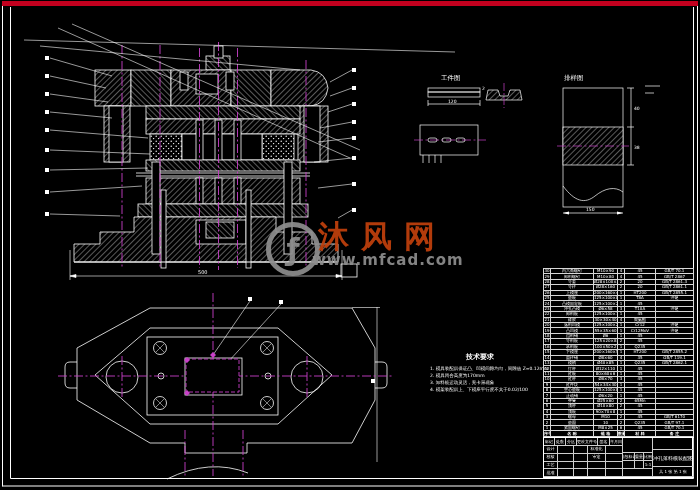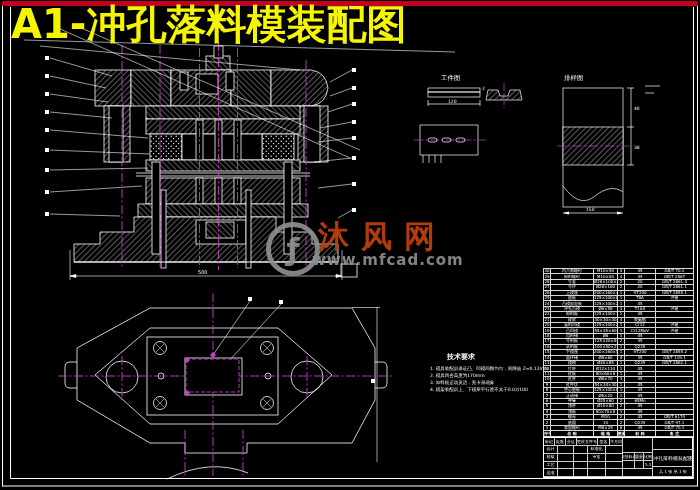--- a/index.html
+++ b/index.html
@@ -12,21 +12,21 @@
   
   #wm-logo{left:266px;top:222px;width:44px;height:44px;border:5px solid #8f8f8f;
            border-radius:50%;color:#8f8f8f;font-size:30px;font-weight:bold;
            display:flex;align-items:center;justify-content:center;opacity:.92;}
   #wm-brand{left:318px;top:216px;color:#c2410c;font-size:31px;font-weight:bold;
             letter-spacing:12px;opacity:.92;white-space:nowrap;}
   #wm-url{left:312px;top:251px;color:#8f8f8f;font-size:15px;font-weight:bold;
           letter-spacing:1px;opacity:.92;white-space:nowrap;text-align:right;}
   
   #tech{left:430px;top:352px;width:125px;color:#fff;}
-  #tech .t-title{font-size:7px;font-weight:bold;margin-left:17px;margin-bottom:3px;font-family:Liberation Mono, monospace;}
+  #tech .t-title{font-size:7px;font-weight:bold;margin-left:36px;margin-bottom:3px;font-family:Liberation Mono, monospace;}
   #tech .t-line{font-size:4.5px;line-height:7px;white-space:nowrap;}
   
   #bom{left:543px;top:268px;width:150px;height:169px;border-collapse:collapse;
        table-layout:fixed;color:#fff;}
   #bom td{border:1px solid #d8d8d8;font-size:4px;line-height:4px;padding:0;
           text-align:center;overflow:hidden;white-space:nowrap;}
   
   #tb{left:543px;top:437px;width:150px;height:41px;border:1px solid #fff;
       box-sizing:border-box;display:flex;color:#fff;font-size:4px;line-height:1;}
   #tb .c{border-right:1px solid #cfcfcf;border-bottom:1px solid #cfcfcf;
@@ -280,21 +280,20 @@
     <line x1="243" y1="430" x2="243" y2="478"></line>
     <rect x="185" y="358" width="53" height="33" transform="translate(1,1)" stroke-dasharray="4 2"></rect>
   </g>
   <g fill="#c840c8" stroke="none">
     <path d="M187,357 l3,3 -3,3 -3,-3 z"></path>
     <path d="M187,390 l3,3 -3,3 -3,-3 z"></path>
     <path d="M213,352 l3,3 -3,3 -3,-3 z"></path>
   </g>
 </svg>
 
-<div id="main-title" class="ovl">A1-冲孔落料模装配图</div>
 
 <div id="wm-logo" class="ovl">ƒ</div>
 <div id="wm-brand" class="ovl">沐风网</div>
 <div id="wm-url" class="ovl">www.mfcad.com</div>
 
 <div id="tech" class="ovl">
   <div class="t-title">技术要求</div>
   <div class="t-line">1. 模具装配后保证凸、凹模间隙均匀，间隙值 Z=0.12mm</div>
   <div class="t-line">2. 模具闭合高度为170mm</div>
   <div class="t-line">3. 卸料板运动灵活，无卡滞现象</div>

